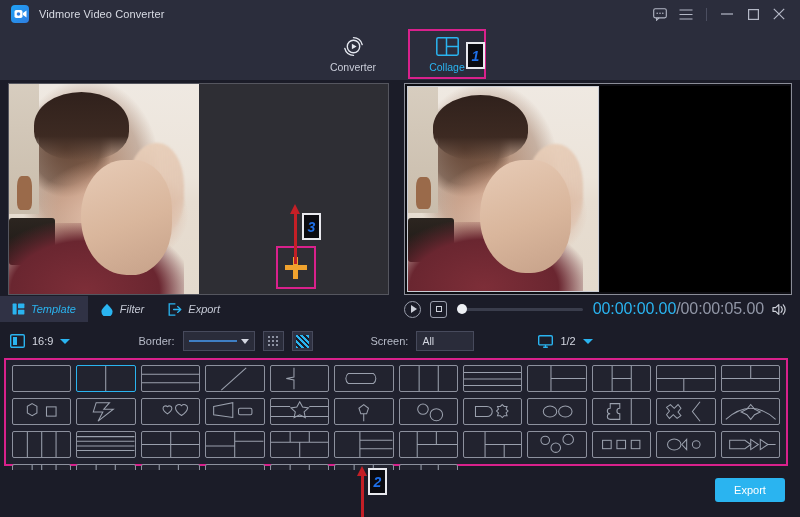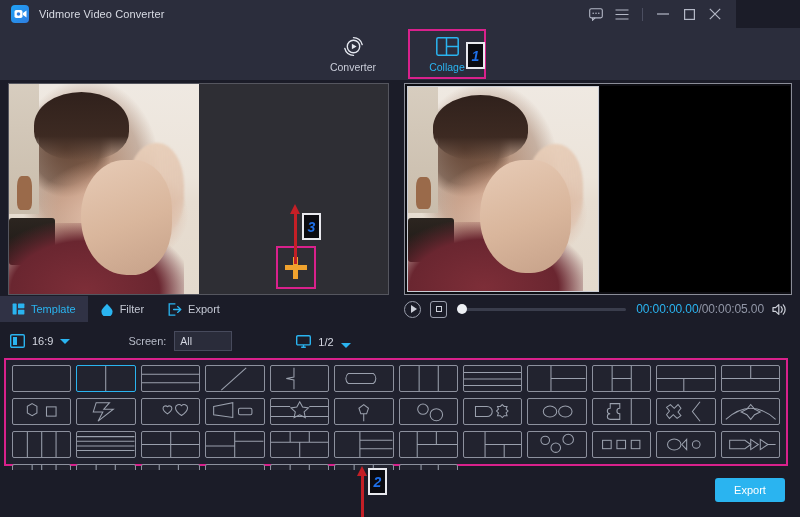--- a/index.html
+++ b/index.html
@@ -11,21 +11,21 @@
   }
   #app {
     position: relative;
     width: 800px; height: 517px;
     background: #1b1c28;
     color: #cfd2dc;
   }
 
   
   .titlebar {
-    position: absolute; left: 0; top: 0; width: 736px; height: 28px;
+    position: absolute; left: 0; top: 0; width: 800px; height: 28px;
     background: #2b2d3c;
     display: flex; align-items: center;
   }
   .app-logo {
     width: 18px; height: 18px; margin-left: 11px;
     border-radius: 4px;
     background: linear-gradient(135deg,#1fa2f5,#2f7de0);
     display: flex; align-items: center; justify-content: center;
   }
   .app-logo svg { display: block; }
@@ -181,32 +181,32 @@
   .pbtn .tri { width:0;height:0;border-left:6px solid #cdd0d9;border-top:4px solid transparent;border-bottom:4px solid transparent; margin-left:2px;}
   .pbtn .stp { width:6px;height:6px;border:1.3px solid #cdd0d9;}
   .track {
     position: relative; flex: 1; height: 3px; background: #3a3d4c; margin: 0 10px 0 10px;
     border-radius: 2px;
   }
   .track .knob {
     position: absolute; left: 0px; top: -3.5px; width: 10px; height: 10px; border-radius: 50%;
     background: #eef0f4; cursor: pointer;
   }
-  .tcode { font-size: 12px; color: #2ab4f0; white-space: nowrap; letter-spacing: -0.1px; }
+  .tcode { font-size: 16px; color: #2ab4f0; white-space: nowrap; letter-spacing: -0.1px; }
   .tcode .tot { color: #9196a6; }
   .spk { margin-left: 8px; margin-right: 4px; color: #cdd0d9; cursor: pointer; display:flex; }
 
   
   .subtabs {
     position: absolute; left: 0; top: 296px; width: 395px; height: 26px;
     display: flex; align-items: center;
   }
   .subtab {
     display: flex; align-items: center; gap: 6px; height: 26px;
-    padding: 13px 12px; cursor: pointer; font-size: 11px; color: #c4c8d4;
+    padding: 13px 12px; cursor: pointer; font-size: 11px; color: #c4c8d4; font-style: italic;
   }
   .subtab.active { background: #303245; color: #2ab4f0; }
   .subtab.active .slabel { color: #2ab4f0; }
 
   
   .optbar {
     position: absolute; left: 0; top: 326px; width: 736px; height: 30px;
     display: flex; align-items: center;
   }
   .opt-ratio { display: flex; align-items: center; gap: 7px; margin-left: 10px; cursor:pointer; }
@@ -237,21 +237,21 @@
   .hatch {
     width: 13px; height: 13px;
     background: repeating-linear-gradient(45deg, #2ab4f0 0 2px, #1b1c28 2px 4px);
   }
   .screen-grp { display: flex; align-items: center; gap: 8px; margin-left: 58px; }
   .sel-box2 {
     width: 58px; height: 20px; background: #2a2c3a; border: 1px solid #474a5c;
     display: flex; align-items: center; justify-content: space-between; padding: 8px 5px;
     font-size: 10.5px; color: #d4d7e1; cursor: pointer;
   }
-  .page-grp { display: flex; align-items: flex-end; gap: 7px; margin-left: 64px; cursor:pointer; }
+  .page-grp { display: flex; align-items: center; gap: 7px; margin-left: 64px; cursor:pointer; }
   .page-grp .ptxt { font-size: 11px; color: #d4d7e1; }
 
   
   .tmpl-panel {
     position: absolute; left: 4px; top: 358px; width: 784px; height: 108px;
     border: 2px solid #d9218c;
     background: #20212e;
     padding: 5px 6px;
   }
   .tmpl-grid {
@@ -439,20 +439,43 @@
   <div class="optbar">
     <div class="opt-ratio">
       <svg width="15" height="14" viewBox="0 0 15 14">
           <rect x="0.7" y="0.7" width="13.6" height="12.6" rx="1.2" fill="none" stroke="#2ab4f0" stroke-width="1.4"></rect>
           <rect x="3" y="3" width="4" height="8" fill="#2ab4f0"></rect>
         </svg>
       <span class="rlabel">16:9</span>
       <span class="caret"></span>
     </div>
 
+    <div class="border-grp">
+      <span class="lbl">Border:</span>
+      <div class="sel-box">
+        <span class="line"></span>
+        <span class="caret2"></span>
+      </div>
+      <div class="sq-btn">
+        <span class="dots">
+            <i></i>
+            <i></i>
+            <i></i>
+            <i></i>
+            <i></i>
+            <i></i>
+            <i></i>
+            <i></i>
+            <i></i>
+          </span>
+      </div>
+      <div class="sq-btn act">
+        <span class="hatch"></span>
+      </div>
+    </div>
 
     <div class="screen-grp">
       <span class="lbl">Screen:</span>
       <div class="sel-box2">
         <span>All</span>
         <span class="caret2"></span>
       </div>
     </div>
 
     <div class="page-grp">

